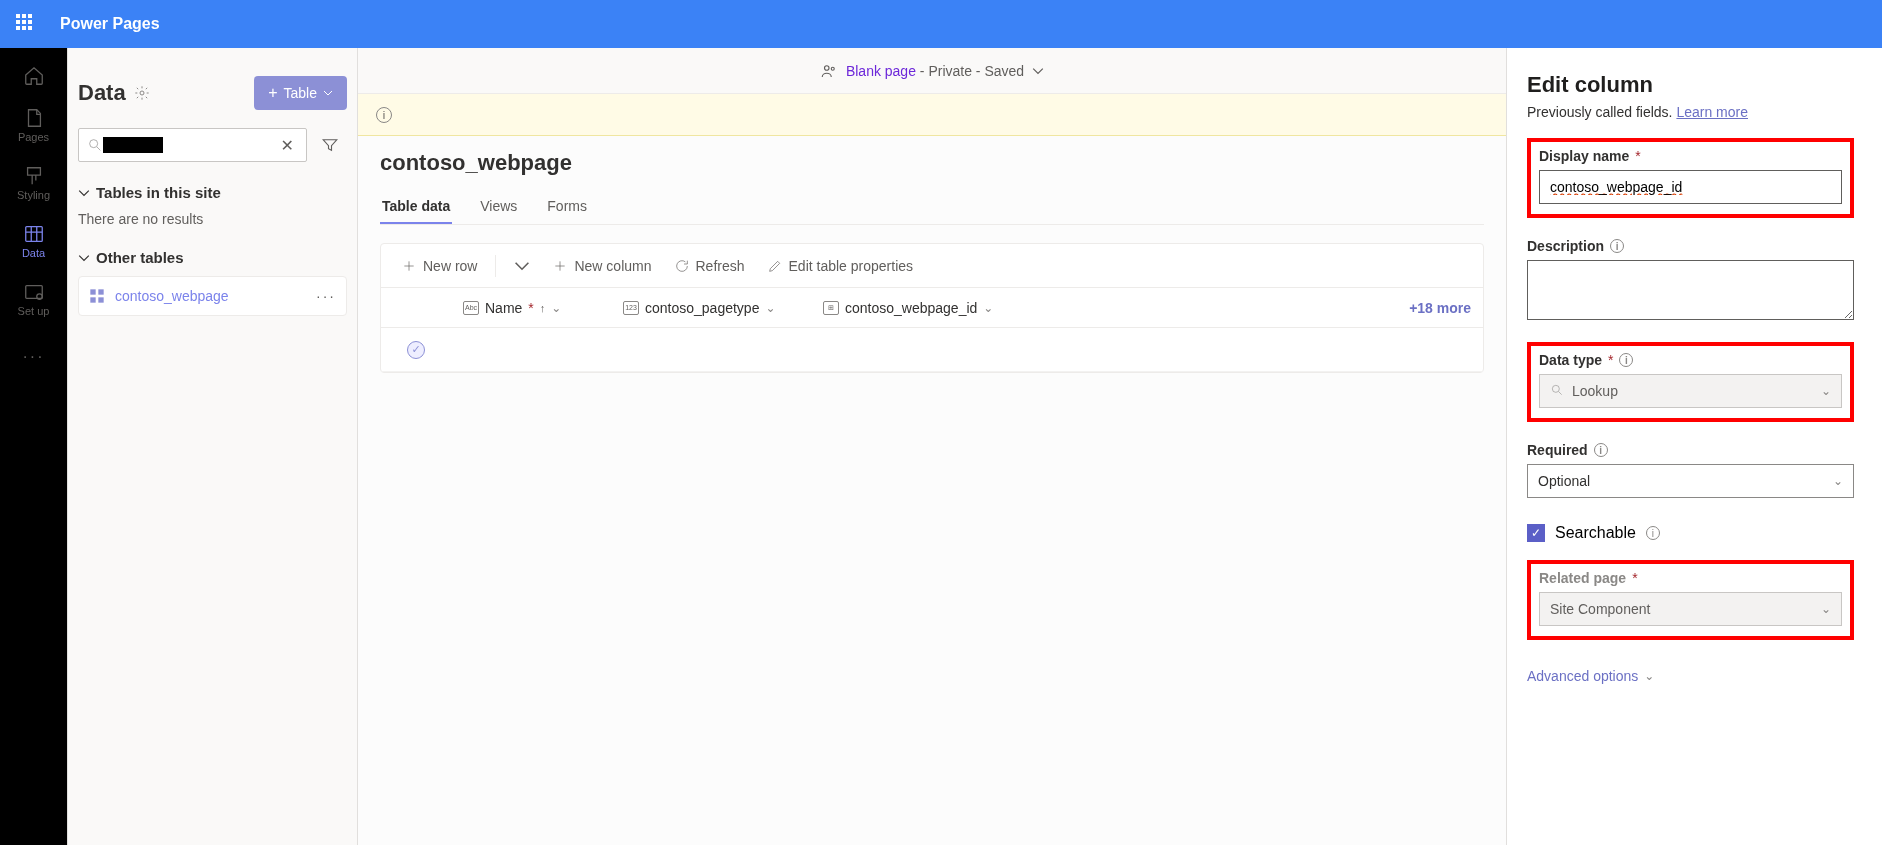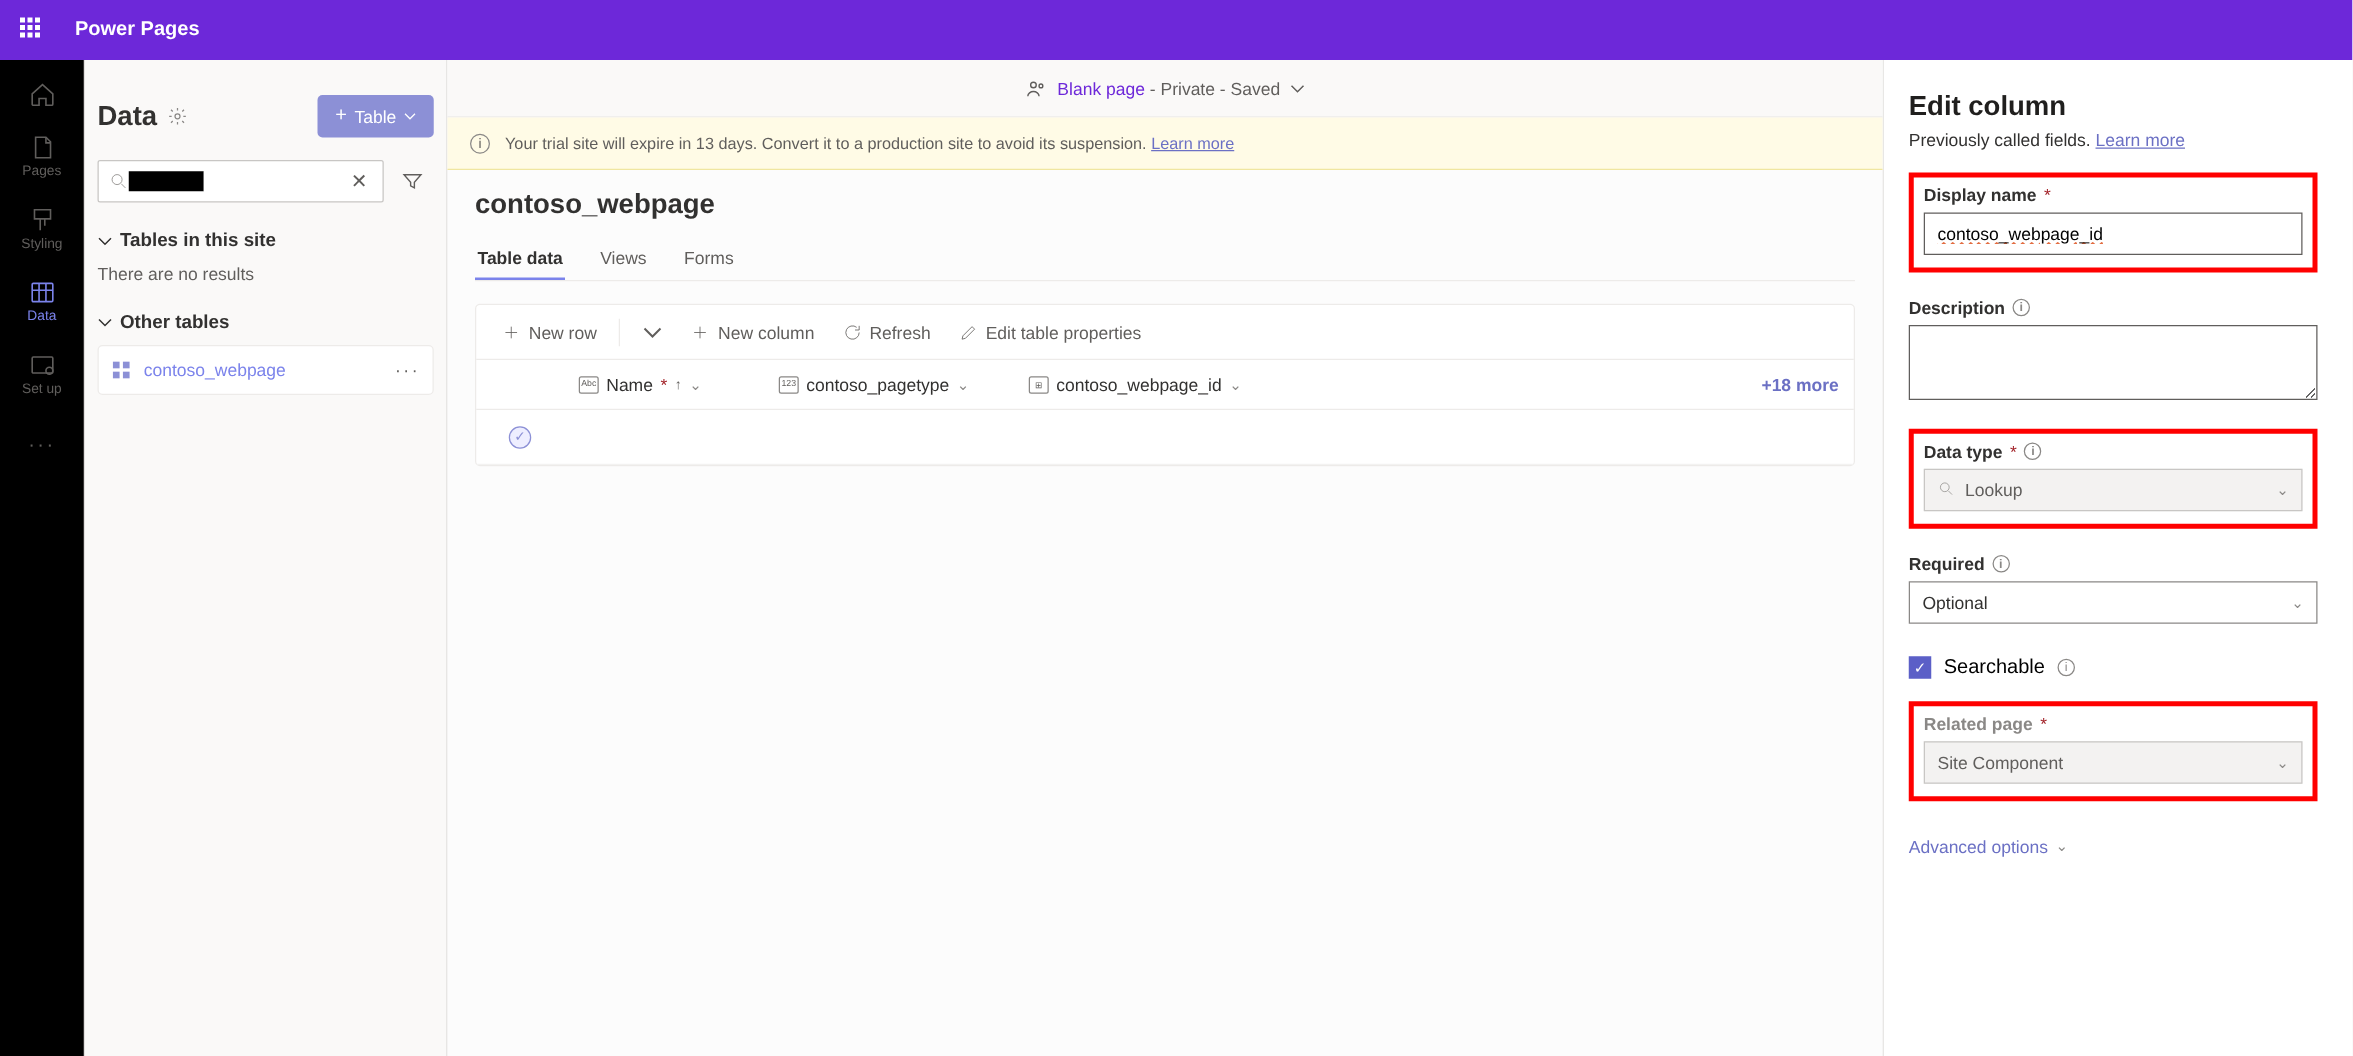--- a/index.html
+++ b/index.html
@@ -1,18 +1,18 @@
 <!DOCTYPE html>
 <html><head>
   <meta charset="utf-8">
   <style>
     * { box-sizing: border-box; margin: 0; padding: 0; font-family: "Segoe UI", sans-serif; }
     body { width: 1882px; height: 845px; overflow: hidden; background: #f5f5f5; }
 
-    .top-bar { height: 48px; background: #6d28d9; display: flex; align-items: center; padding: 0 16px; color: white; }
+    .top-bar { height: 48px; background: #3b82f6; display: flex; align-items: center; padding: 0 16px; color: white; }
     .waffle { width: 20px; height: 20px; display: grid; grid-template: repeat(3,4px)/repeat(3,4px); gap: 2px; margin-right: 24px; cursor: pointer; }
     .waffle span { background: white; }
     .app-title { font-size: 16px; font-weight: 600; }
 
     .shell { display: flex; height: calc(100% - 48px); }
 
     .nav-rail { width: 68px; background: #000000; border-right: 1px solid #e1dfdd; display: flex; flex-direction: column; align-items: center; padding-top: 8px; }
     .home-btn { height: 40px; display: flex; align-items: center; justify-content: center; width: 100%; color: #605e5c; cursor: pointer; }
     .nav-item { width: 100%; height: 58px; display: flex; flex-direction: column; align-items: center; justify-content: center; font-size: 11px; color: #605e5c; cursor: pointer; gap: 2px; }
     .nav-item.active { color: #7b83eb; }
@@ -215,21 +215,20 @@
           <circle cx="17" cy="9" r="2"></circle>
         </svg>
       <span><span style="color:#6d28d9;">Blank page</span><span> - Private - Saved</span></span>
       <svg width="12" height="12" viewBox="0 0 10 10" stroke="#605e5c" fill="none">
           <path d="M1 3l4 4 4-4"></path>
         </svg>
     </div>
 
     <div class="trial-banner">
       <span class="info-ic">i</span>
-      <span><span>Your trial site will expire in 13 days. Convert it to a production site to avoid its suspension. </span><a href="#">Learn more</a></span>
     </div>
 
     <div class="content">
       <div class="tbl-title">contoso_webpage</div>
       <div class="tabs">
         <div class="tab active">Table data</div>
         <div class="tab">Views</div>
         <div class="tab">Forms</div>
       </div>
 

